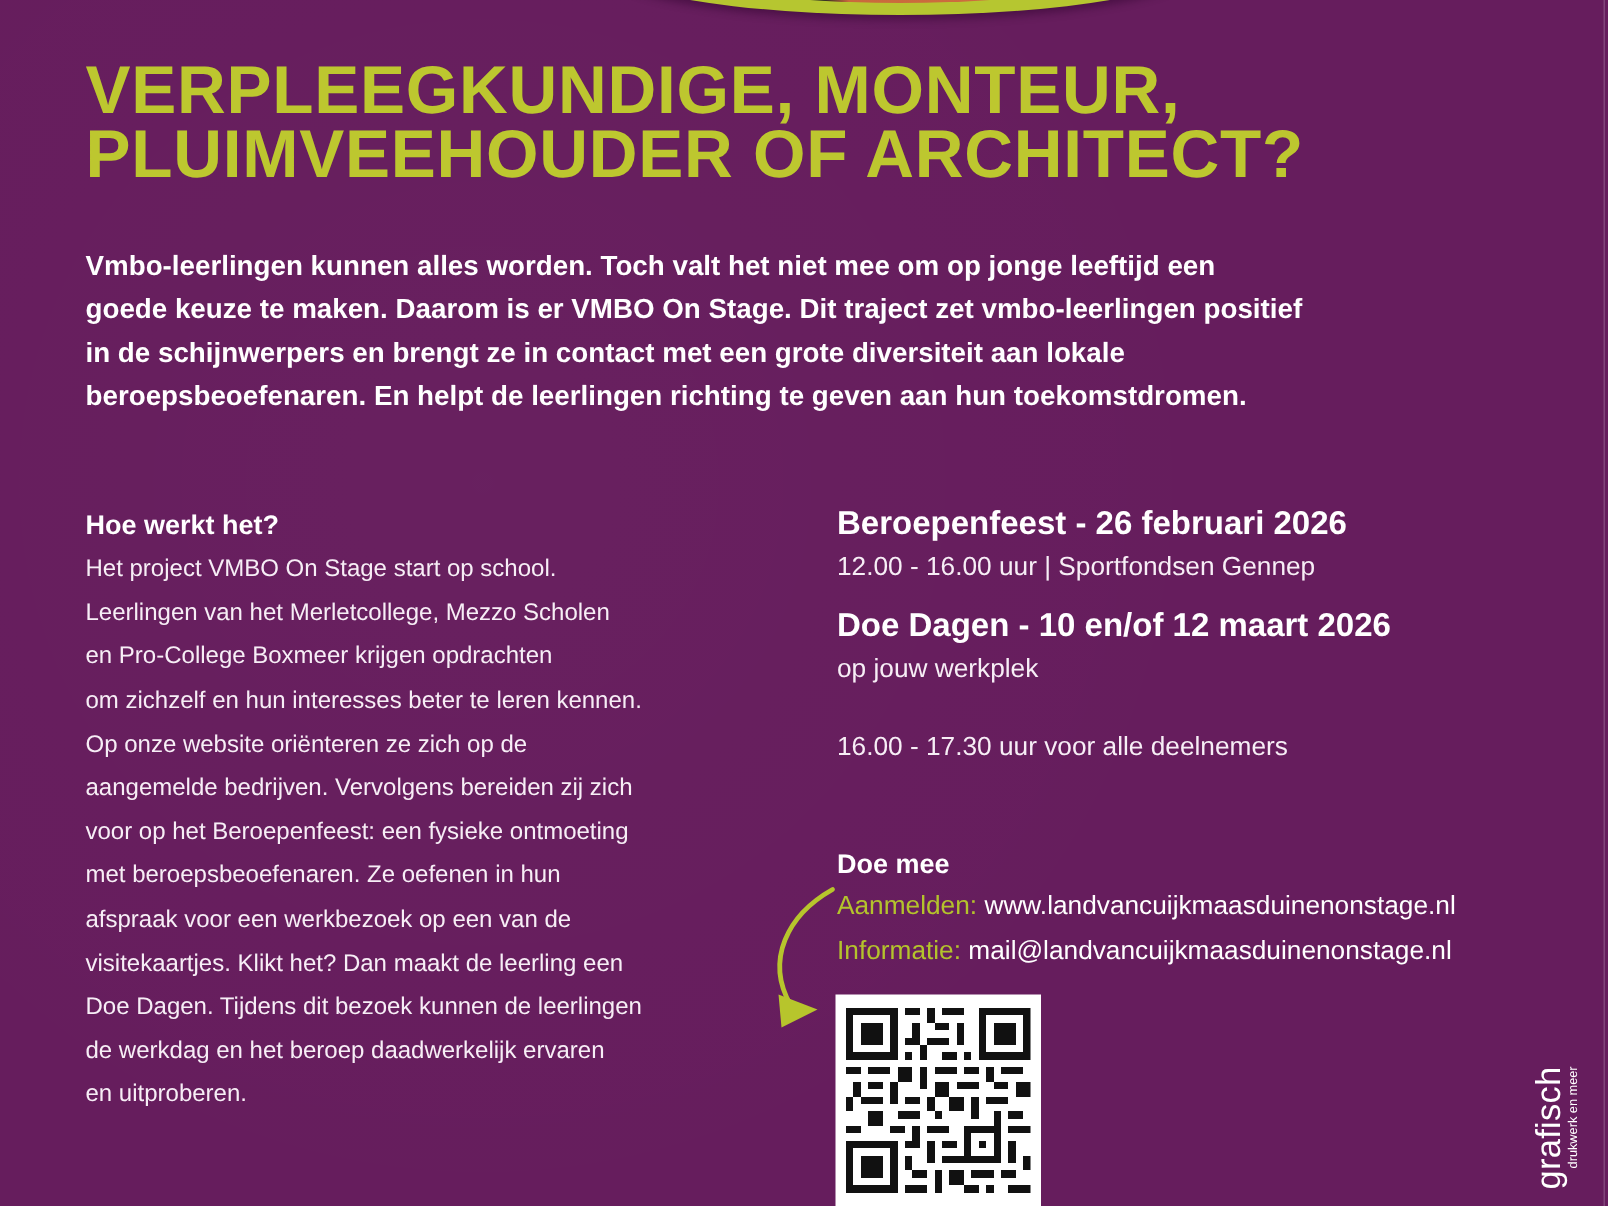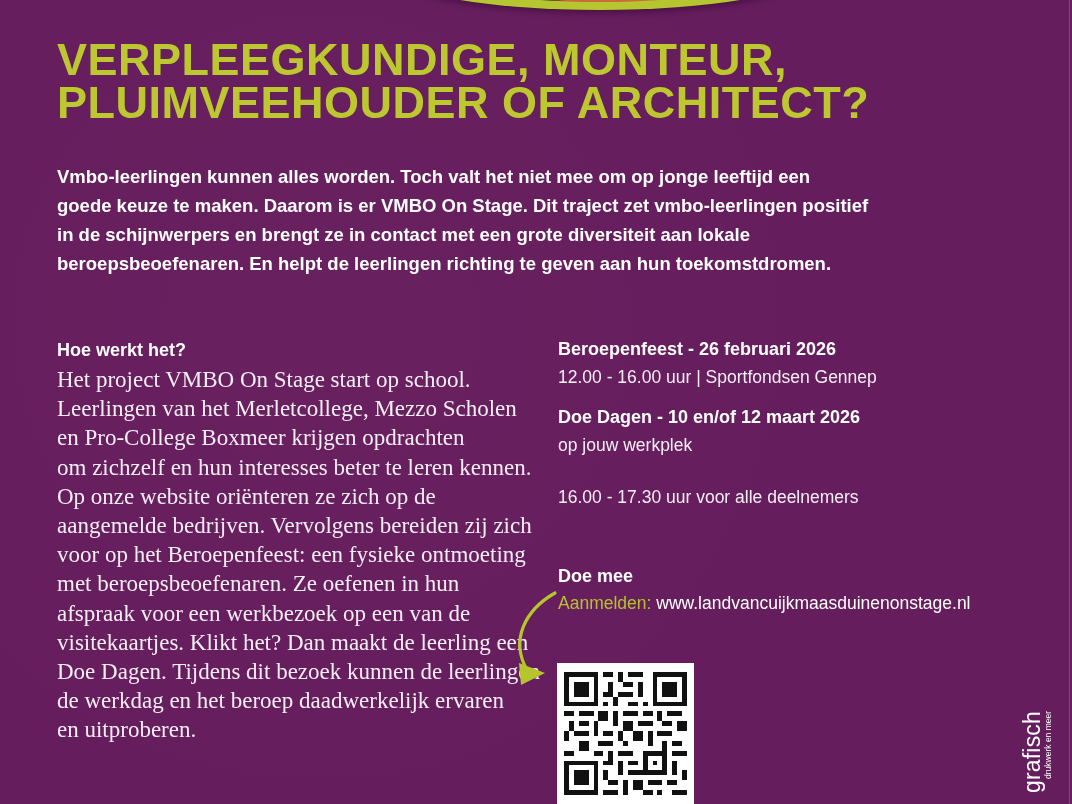--- a/index.html
+++ b/index.html
@@ -76,40 +76,39 @@
       width: 470px;
     }
     .left-col h2 {
       margin: 0;
       font-size: 18px;
       font-weight: 700;
       line-height: 29px;
     }
     .left-col .body-lines span {
       display: block;
-      font-size: 23px;
+      font-size: 16px;
       line-height: 29.2px;
       white-space: nowrap;
       color: #f7eef6;
-      font-family: Liberation Serif, serif;
     }
 
     .right-col {
       position: absolute;
       left: 558px;
       top: 336px;
       width: 500px;
     }
     .event {
       margin-bottom: 12px;
     }
     .event .ev-title {
       display: block;
       font-weight: 700;
-      font-size: 18px;
+      font-size: 22px;
       line-height: 26px;
     }
     .event .ev-sub {
       display: block;
       font-size: 17.5px;
       line-height: 30px;
       color: #f7eef6;
     }
     .event.ev-2 { margin-bottom: 22px; }
     .doemee {
@@ -249,20 +248,24 @@
     <div class="event ev-3">
       <span class="ev-sub">16.00 - 17.30 uur voor alle deelnemers</span>
     </div>
   </div>
 
   <div class="doemee">
     <span class="dm-title">Doe mee</span>
     <span class="dm-line">
       <span class="dm-label">Aanmelden:</span>
       <a>www.landvancuijkmaasduinenonstage.nl</a>
+    </span>
+    <span class="dm-line">
+      <span class="dm-label">Informatie:</span>
+      <a>mail@landvancuijkmaasduinenonstage.nl</a>
     </span>
   </div>
 
   <svg class="arrow" viewBox="0 0 60 110">
     <path d="M50 8 C 20 25, 5 55, 22 85" fill="none" stroke="#b7c52c" stroke-width="3.2" stroke-linecap="round"></path>
     <polygon points="14,78 40,88 16,100" fill="#b7c52c"></polygon>
   </svg>
 
   <div class="qr">
     <svg viewBox="0 0 25 25" shape-rendering="crispEdges">

